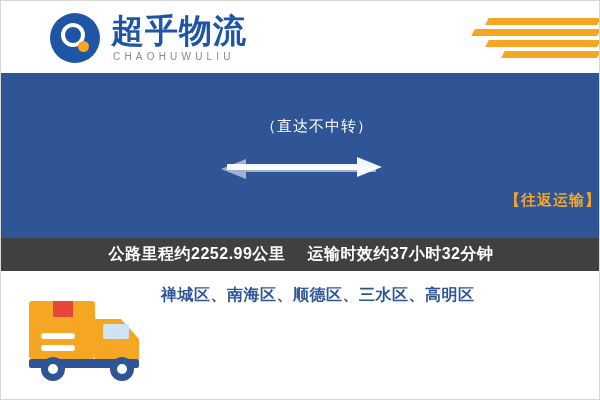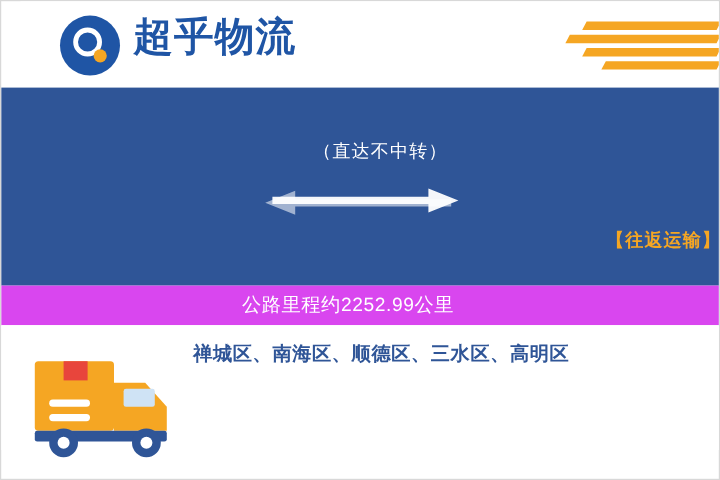--- a/index.html
+++ b/index.html
@@ -130,24 +130,24 @@
     left: 218px; top: 78px;
     width: 165px; height: 34px;
   }
   .arrows svg { display: block; }
 
   
   .info-bar {
     position: absolute;
     left: 0; top: 237px;
     width: 600px; height: 33px;
-    background: #d946ef;
+    background: #404040;
     color: #ffffff;
     font-size: 16px;
-    font-weight: normal;
+    font-weight: bold;
     display: flex;
     align-items: center;
     justify-content: center;
     letter-spacing: 0.5px;
     white-space: nowrap;
   }
   .info-bar .gap { display: inline-block; width: 22px; }
 
   
   .bottom {
@@ -176,20 +176,21 @@
 <body>
 
 <div class="poster">
 
   <div class="header">
     <div class="logo-mark">
       <span class="ring"></span>
       <span class="dot"></span>
     </div>
     <div class="brand-cn">超乎物流</div>
+    <div class="brand-en">CHAOHUWULIU</div>
     <div class="speed-lines">
       <i class="l1"></i>
         <i class="l2"></i>
         <i class="l3"></i>
         <i class="l4"></i>
     </div>
   </div>
 
   <div class="main-panel">
     <div class="mid-note-top">（直达不中转）</div>
@@ -202,20 +203,21 @@
         <polygon points="2,18 27,8 27,15 157,15 157,21 27,21 27,28" fill="#ffffff" opacity="0.55"></polygon>
       </svg>
     </div>
 
     <div class="mid-note-bottom">【往返运输】</div>
   </div>
 
   <div class="info-bar">
     <span>公路里程约2252.99公里</span>
     <span class="gap"></span>
+    <span>运输时效约37小时32分钟</span>
   </div>
 
   <div class="bottom">
     <div class="truck">
       <svg width="140" height="108" viewBox="0 0 140 108">
 
         <rect x="6" y="22" width="66" height="58" rx="3" fill="#f5a623"></rect>
         <rect x="30" y="22" width="20" height="16" fill="#e8453c"></rect>
 
         <path d="M72 40 h26 l18 20 v20 h-44 z" fill="#f5a623"></path>

